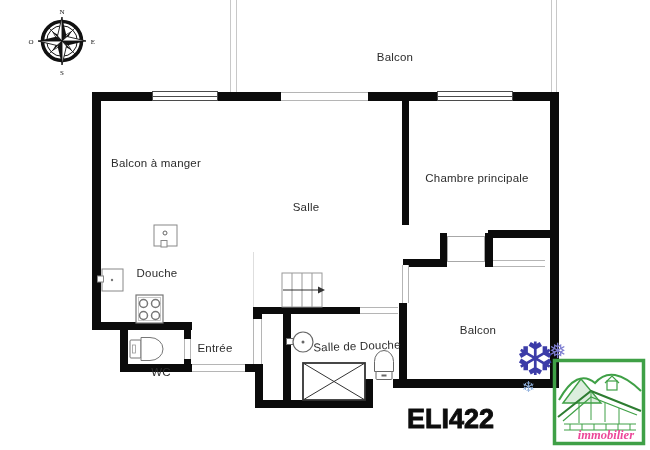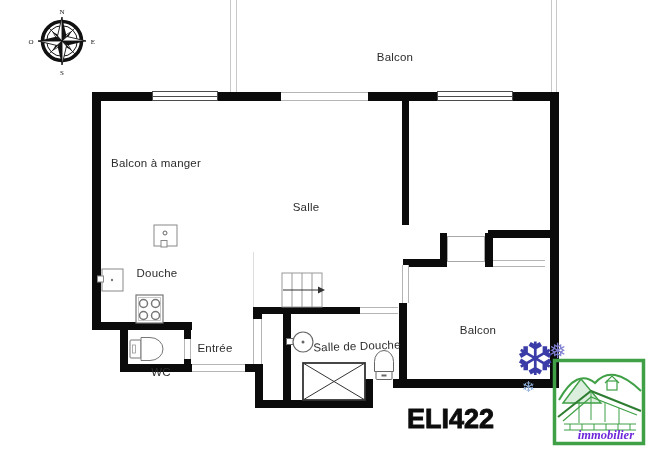--- a/index.html
+++ b/index.html
@@ -30,21 +30,21 @@
   .snowflake{position:absolute;font-family:"DejaVu Sans",sans-serif;line-height:1;z-index:3;}
   #snowflake-big{left:0px;top:2px;font-size:46px;color:#3c3ca8;}
   #snowflake-med{left:33px;top:7px;font-size:21px;color:#7f7fd2;}
   #snowflake-small{left:6px;top:46px;font-size:15px;color:#8fb0dd;}
   #logo-brand{
     position:absolute;left:24px;top:76px;width:92px;text-align:center;z-index:4;
     font-family:"Liberation Serif",serif;font-weight:bold;font-size:19px;color:#18542b;letter-spacing:.5px;
   }
   #logo-tagline{
     position:absolute;left:54px;top:94px;width:64px;text-align:right;z-index:4;
-    font-family:"Liberation Serif",serif;font-style:italic;font-weight:bold;font-size:12.5px;color:#6d28d9;
+    font-family:"Liberation Serif",serif;font-style:italic;font-weight:bold;font-size:12.5px;color:#ec4899;
   }
 </style>
 </head>
 <body>
 
 <div id="plan-canvas" style="position:absolute;left:0;top:0;width:650px;height:450px;">
     <div class="wall" style="left: 92px; top: 92px; width: 60px; height: 9px;"></div>
     <div class="wall" style="left: 218px; top: 92px; width: 63px; height: 9px;"></div>
     <div class="wall" style="left: 368px; top: 92px; width: 69px; height: 9px;"></div>
     <div class="wall" style="left: 513px; top: 92px; width: 45px; height: 9px;"></div>
@@ -80,20 +80,21 @@
     <div class="opening-h" style="left: 493px; top: 260px; width: 52px; height: 7px;"></div>
     <div class="closet" style="left: 447px; top: 236px; width: 38px; height: 26px;"></div>
     <div class="thin" style="left: 230px; top: 0px; width: 1px; height: 92px;"></div>
     <div class="thin" style="left: 236px; top: 0px; width: 1px; height: 92px;"></div>
     <div class="thin" style="left: 551px; top: 0px; width: 1px; height: 92px;"></div>
     <div class="thin" style="left: 556px; top: 0px; width: 1px; height: 92px;"></div>
     <div class="thin lighter" style="left: 253px; top: 252px; width: 1px; height: 55px;"></div>
     <div class="room-label" style="left: 395px; top: 57px;">Balcon</div>
     <div class="room-label" style="left: 156px; top: 163px;">Balcon à manger</div>
     <div class="room-label" style="left: 306px; top: 207px;">Salle</div>
+    <div class="room-label" style="left: 477px; top: 178px;">Chambre principale</div>
     <div class="room-label" style="left: 157px; top: 273px;">Douche</div>
     <div class="room-label" style="left: 161px; top: 356px; margin-top: 16px;">WC</div>
     <div class="room-label" style="left: 215px; top: 348px;">Entrée</div>
     <div class="room-label" style="left: 357px; top: 346px; transform: translate(-50%, -50%) rotate(-2deg);">Salle de Douche</div>
     <div class="room-label" style="left: 478px; top: 330px;">Balcon</div>
   </div>
 
 <svg id="fixtures" width="650" height="450" viewBox="0 0 650 450">
 
   <g transform="translate(62,41)">

